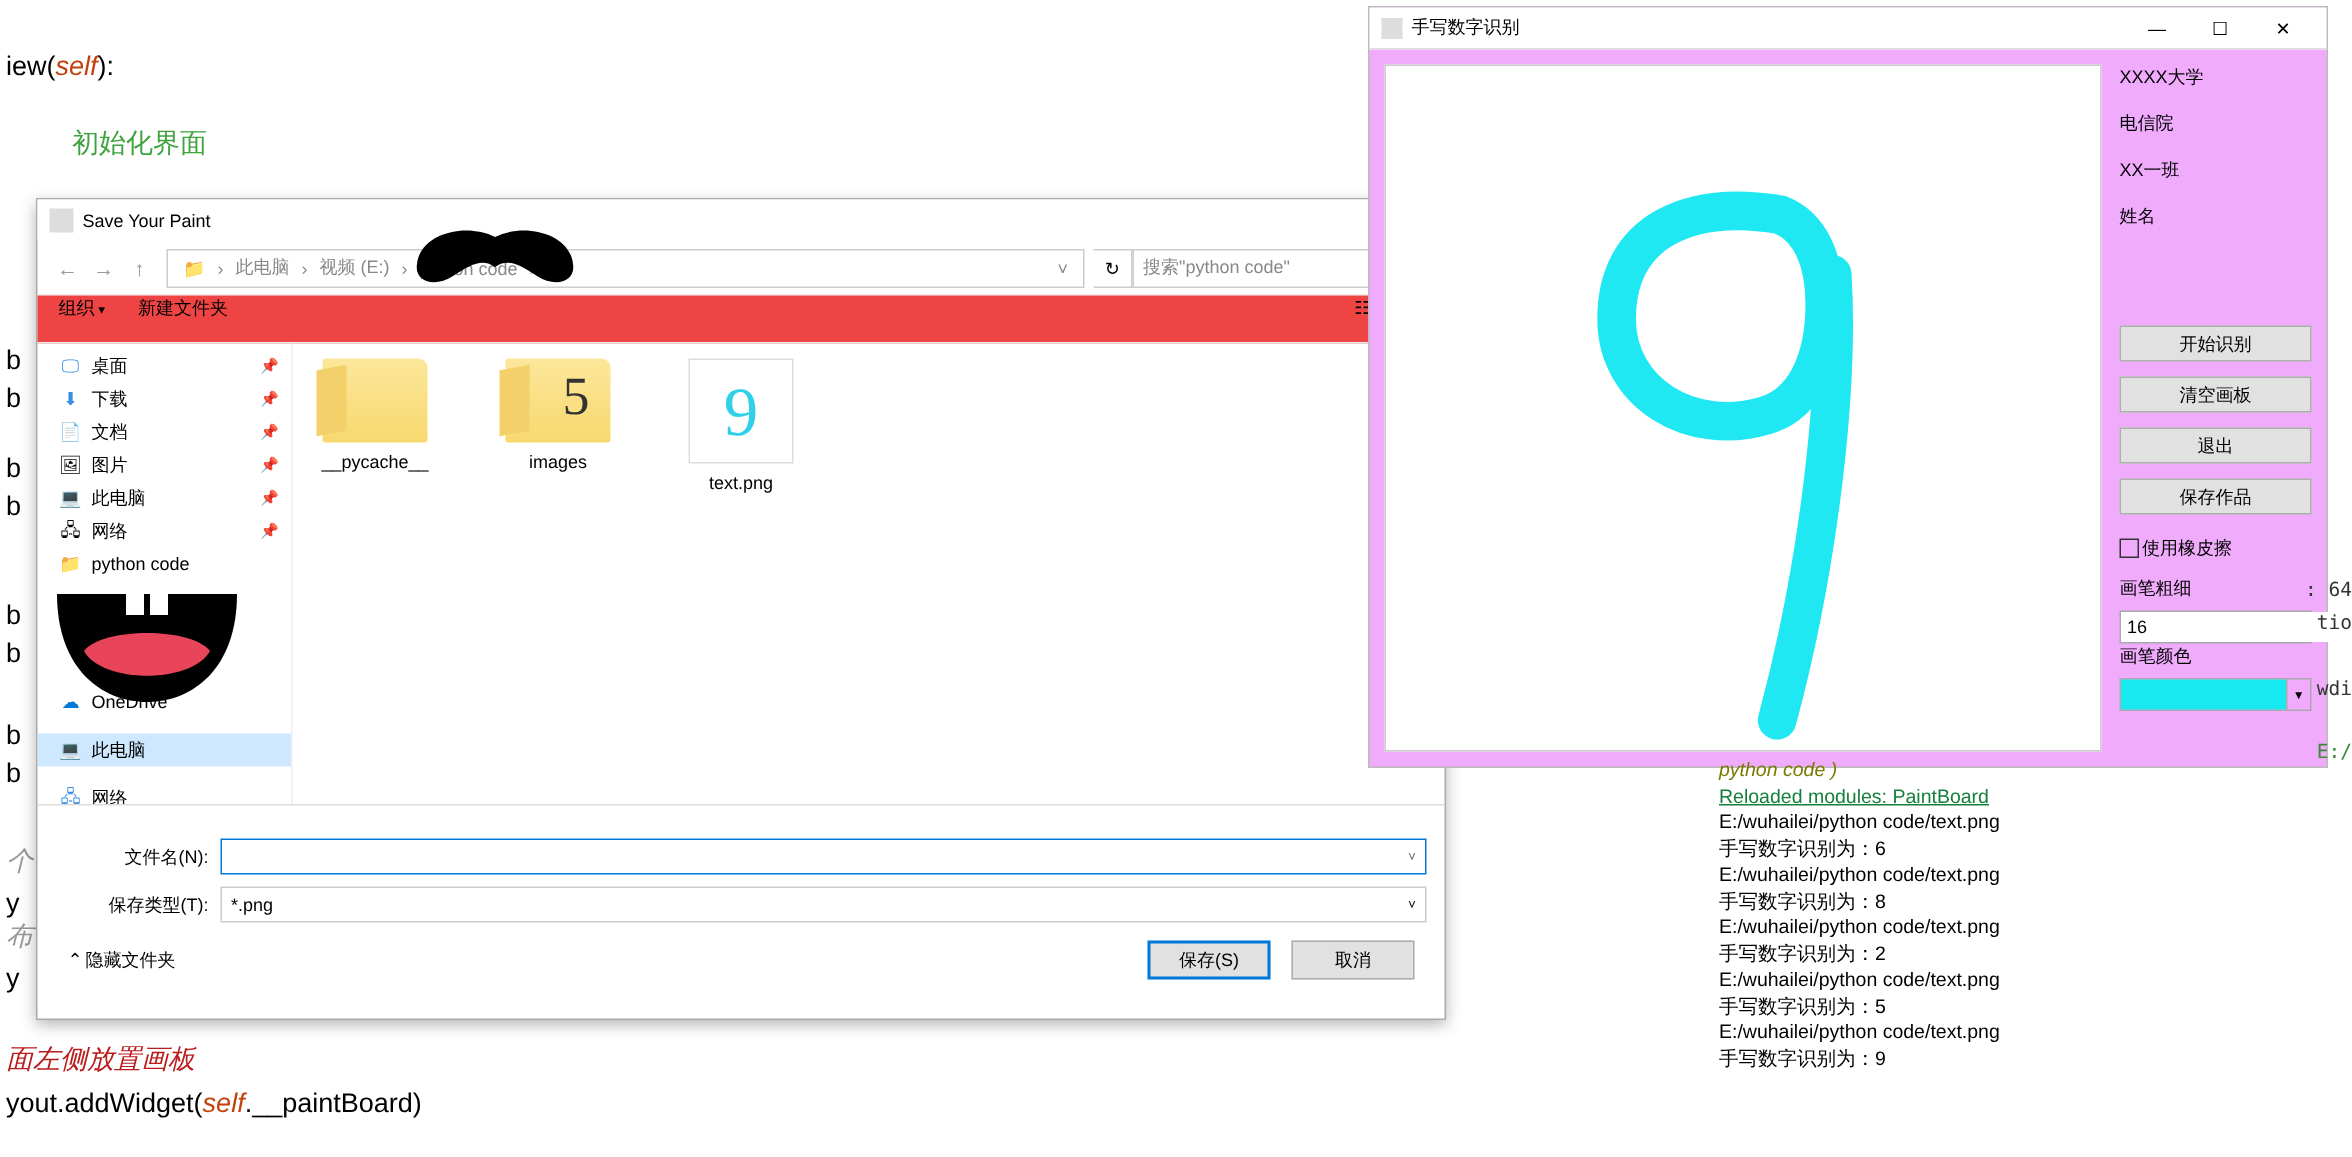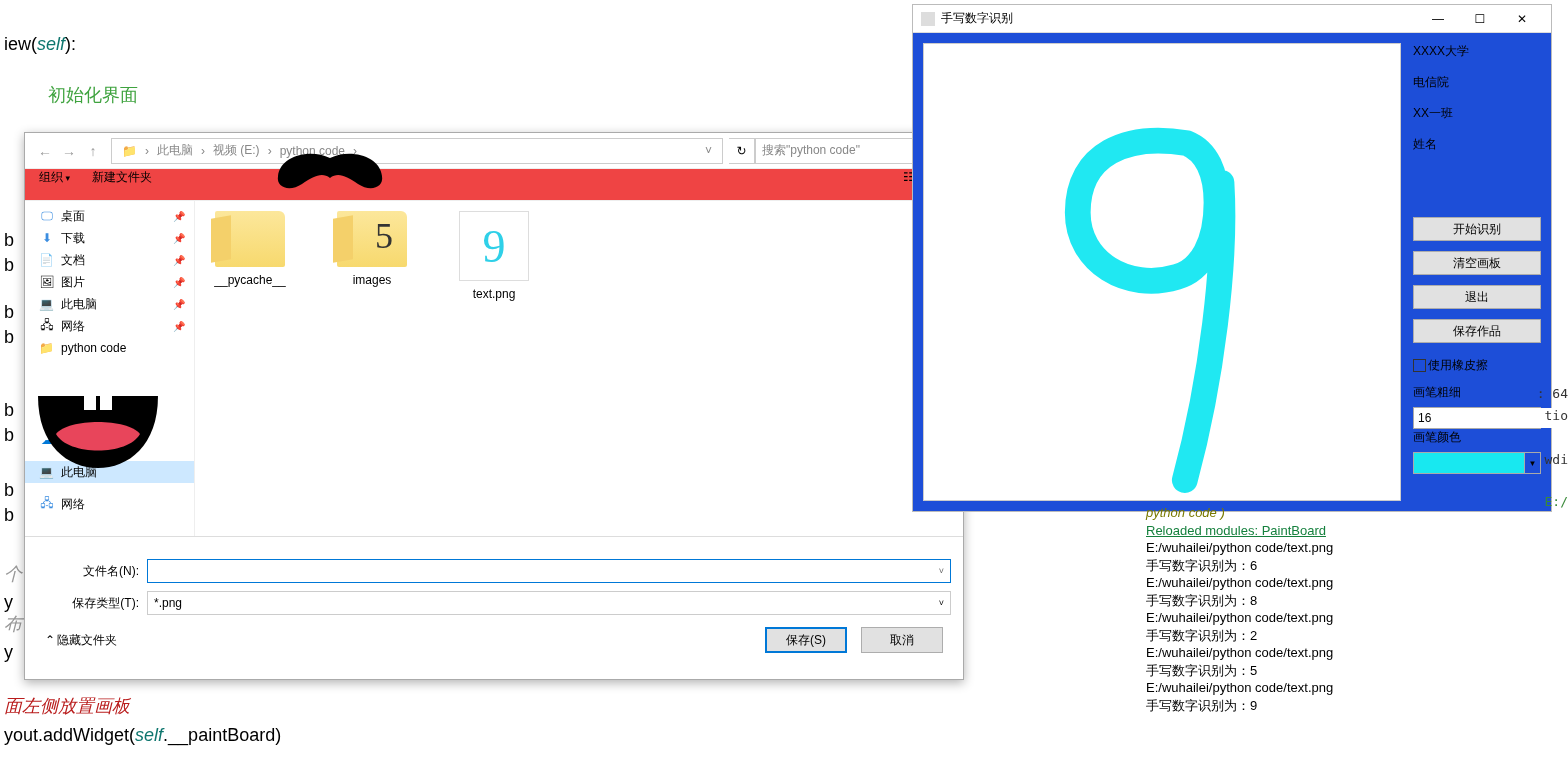--- a/index.html
+++ b/index.html
@@ -1,20 +1,20 @@
 <!DOCTYPE html>
 <html><head>
 <meta charset="utf-8">
 <style>
 * { box-sizing: border-box; margin: 0; padding: 0; font-family: "Microsoft YaHei", "Segoe UI", sans-serif; }
 body { width: 1568px; height: 771px; background: #fff; position: relative; overflow: hidden; }
 
 
 .code-bg { position: absolute; left: 0; top: 0; width: 830px; height: 771px; font-family: Consolas, monospace; font-size: 18px; line-height: 1.6; color: #000; padding-left: 4px; }
-.code-bg .self { color: #0f766e; font-style: italic; text-align: center; }
+.code-bg .self { color: #c2410c; font-style: italic; text-align: center; }
 .code-bg .comment { color: #3fa33f; }
 .code-bg .comment-gray { color: #b91c1c; font-style: italic; }
 
 
 .save-dialog { position: absolute; left: 24px; top: 132px; width: 940px; height: 548px; background: #fff; border: 1px solid #aaa; box-shadow: 0 3px 10px rgba(0,0,0,0.3); display: flex; flex-direction: column; }
 .sd-title { height: 28px; display: flex; align-items: center; padding: 0 8px; font-size: 12px; background: #fff; }
 .sd-title .icon { width: 16px; height: 16px; background: #ddd; margin-right: 6px; }
 .sd-title .close { margin-left: auto; width: 40px; text-align: center; font-size: 14px; cursor: pointer; }
 .sd-nav { height: 36px; display: flex; align-items: center; padding: 0 8px; border-bottom: 1px solid #eee; }
 .sd-nav .navbtn { width: 24px; height: 24px; display:flex;align-items:center;justify-content:center; color:#999; font-size:14px; }
@@ -47,21 +47,21 @@
 .sd-actions .hide { font-size:12px; display:flex;align-items:center; gap:2px; }
 .sd-actions .btns { margin-left:auto; display:flex; gap:14px; }
 .sd-actions button { width: 82px; height: 26px; background:#e1e1e1; border:1px solid #adadad; font-size:12px; }
 .sd-actions button.primary { border:1px solid #0078d7; box-shadow: 0 0 0 1px #0078d7 inset; }
 
 
 .mustache { position:absolute; left: 260px; top: 148px; width: 140px; height: 50px; pointer-events:none; }
 .mouth { position:absolute; left: 28px; top: 388px; width: 140px; height: 90px; pointer-events:none; }
 
 
-.recog { position: absolute; left: 912px; top: 4px; width: 640px; height: 508px; background: #1d4ed8; border:1px solid #bbb; }
+.recog { position: absolute; left: 912px; top: 4px; width: 640px; height: 508px; background: #f0abfc; border:1px solid #bbb; }
 .recog-title { height: 28px; display:flex; align-items:center; padding:0 8px; font-size:12px; background:#fff; border-bottom:1px solid #ddd; }
 .recog-title .icon { width:14px;height:14px;background:#ddd;margin-right:6px; }
 .recog-title .wbtns { margin-left:auto; display:flex; gap:0; }
 .recog-title .wbtn { width:42px; height:24px; display:flex;align-items:center;justify-content:center; font-size:12px; }
 .recog-body { display:flex; height: calc(100% - 28px); padding: 10px; gap: 12px; }
 .canvas { flex:1; background:#fff; border:1px solid #ccc; position:relative; }
 .panel { width: 128px; display:flex; flex-direction:column; font-size:12px; }
 .panel .info { margin-bottom: 14px; }
 .panel .spacer { flex:0 0 50px; }
 .panel button { height: 24px; margin-bottom: 10px; background:#e1e1e1; border:1px solid #adadad; font-size:12px; }
@@ -98,20 +98,25 @@
   <div style="position:absolute; left:4px; top:300px; line-height:1.4;">b<br>b</div>
   <div style="position:absolute; left:4px; top:398px; line-height:1.4;">b<br>b</div>
   <div style="position:absolute; left:4px; top:478px; line-height:1.4;">b<br>b</div>
   <div style="position:absolute; left:4px; top:560px; font-style:italic; color:#999;">个</div>
   <div style="position:absolute; left:4px; top:588px;">y</div>
   <div style="position:absolute; left:4px; top:610px; font-style:italic; color:#999;">布</div>
   <div style="position:absolute; left:4px; top:638px;">y</div>
 </div>
 
 <div class="save-dialog">
+  <div class="sd-title">
+    <span class="icon"></span>
+    <span>Save Your Paint</span>
+    <span class="close">✕</span>
+  </div>
   <div class="sd-nav">
     <div class="navbtn">←</div>
     <div class="navbtn">→</div>
     <div class="navbtn">↑</div>
     <div class="path">
       <span style="color:#f7c96e;">📁</span>
       <span>›</span>
         <span>此电脑</span>
       <span>›</span>
         <span>视频 (E:)</span>

